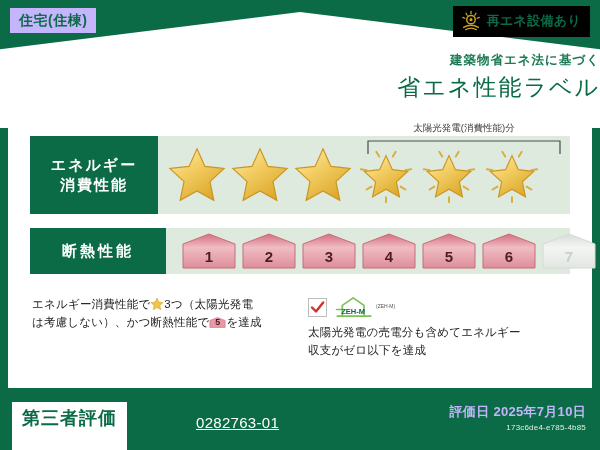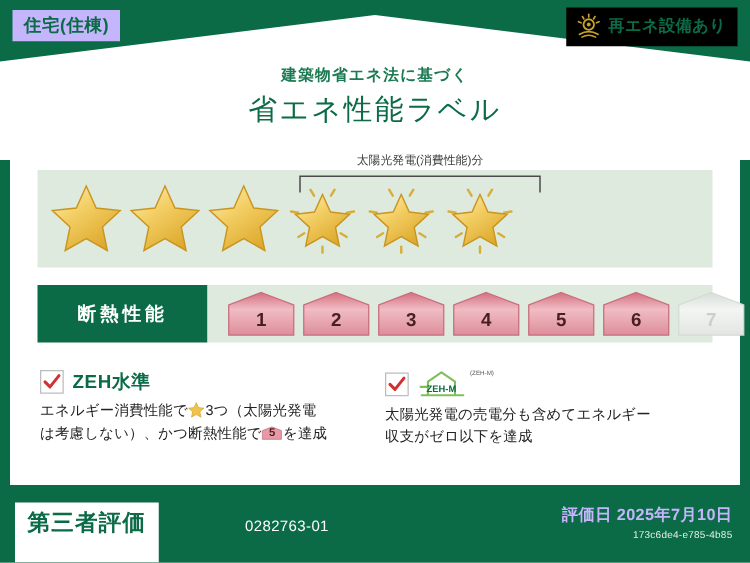--- a/index.html
+++ b/index.html
@@ -42,21 +42,21 @@
     display:flex;align-items:center;gap:5px;
     z-index:6;
   }
   .tag-renew .rtext{
     font-size:13px;font-weight:bold;color:#0a6b46;letter-spacing:0.3px;
   }
   .sun-icon{width:22px;height:22px;display:block;}
 
   
   .title-wrap{
-    position:absolute;left:0;top:52px;width:600px;text-align:center;z-index:5;
+    position:absolute;left:0;top:52px;width:600px;text-align:right;z-index:5;
   }
   .title-sub{
     font-size:12.5px;font-weight:bold;color:#1b7a52;letter-spacing:1px;
     margin-bottom:3px;
   }
   .title-main{
     font-size:23px;font-weight:normal;color:#0a6b46;letter-spacing:2px;
   }
 
   
@@ -139,41 +139,41 @@
   }
   .inline-star{display:inline-block;vertical-align:-3px;width:14px;height:14px;}
   .inline-house{
     display:inline-block;vertical-align:-4px;width:17px;height:15px;
     position:relative;
   }
   .inline-house span{
     position:absolute;left:0;top:1px;width:17px;text-align:center;
     font-size:9px;font-weight:bold;color:#4a1f22;
   }
-  .zehm-logo{display:inline-flex;align-items:flex-start;gap:2px;vertical-align:-4px;}
+  .zehm-logo{display:inline-flex;align-items:center;gap:2px;vertical-align:-4px;}
   .zehm-logo .zsvg{width:40px;height:22px;}
   .zehm-logo .zsub{font-size:5px;color:#555;letter-spacing:0;padding-bottom:2px;}
 
   
   .footer{
     position:absolute;left:0;bottom:0;width:600px;height:58px;
     background:#0a6b46;
   }
   .bels-box{
     position:absolute;left:12px;top:10px;
     background:#ffffff;padding:4px 10px 5px 10px;
     display:flex;align-items:center;gap:19px;flex-direction:column;
   }
   .bels-jp{font-size:18px;font-weight:bold;color:#0a6b46;letter-spacing:1px;}
   .bels-en{font-size:20px;font-weight:bold;letter-spacing:0px;margin-top:34px;}
   .bels-en .b1{color:#0a6b46;}
   .bels-en .b2{color:#55a83c;}
   .cert-no{
     position:absolute;left:196px;top:22px;
-    font-size:12px;color:#ffffff;letter-spacing:0.3px;
+    font-size:15px;color:#ffffff;letter-spacing:0.3px;text-decoration:underline;
   }
   .eval-date{
     position:absolute;right:14px;top:11px;
     font-size:13px;color:#c4b5fd;font-weight:bold;letter-spacing:0.3px;
   }
   .eval-hash{
     position:absolute;right:14px;top:31px;
     font-size:8px;color:#e3eee8;letter-spacing:0.2px;
   }
 </style>
@@ -210,20 +210,26 @@
   </div>
 
   <div class="title-wrap">
     <div class="title-sub">建築物省エネ法に基づく</div>
     <div class="title-main">省エネ性能ラベル</div>
   </div>
 
   <div class="card">
 
     <div class="row" id="row-energy">
+      <div class="row-label">
+        <div>
+          <div>エネルギー</div>
+          <div>消費性能</div>
+        </div>
+      </div>
       <div class="row-body">
 
         <div class="solar-caption">太陽光発電(消費性能)分</div>
         <svg class="solar-bracket" viewBox="0 0 196 20">
           <path d="M2 18 L2 5 L194 5 L194 18" fill="none" stroke="#4a4a4a" stroke-width="1.2"></path>
         </svg>
 
         <div class="stars">
 
           <span class="star">
@@ -359,28 +365,20 @@
               <path d="M29 2 L55 12 L55 36 L3 36 L3 12 Z" fill="url(#hg)" stroke="#d5dad5" stroke-width="1"></path>
             </svg>
             <span>7</span>
           </span>
 
         </div>
       </div>
     </div>
 
     <div class="crit" id="crit-left">
-      <div class="crit-head">
-        <span class="chk">
-          <svg viewBox="0 0 15 15" width="15" height="15">
-            <path d="M2 7.5 L6 11.5 L13.2 2.5" fill="none" stroke="#d32f2f" stroke-width="2.4" stroke-linecap="round" stroke-linejoin="round"></path>
-          </svg>
-        </span>
-        <span class="crit-title">ZEH水準</span>
-      </div>
       <div class="crit-body">
         <span>エネルギー消費性能で</span><span class="inline-star"><svg viewBox="0 0 64 64" width="14" height="14">
               <path d="M32 5 L40.2 23.1 L60 25.3 L45.4 38.8 L49.4 58.2 L32 48.4 L14.6 58.2 L18.6 38.8 L4 25.3 L23.8 23.1 Z" fill="#f0c44c" stroke="#c9951f" stroke-width="2"></path>
             </svg></span><span>3つ（太陽光発電</span><br>
         <span>は考慮しない）、かつ断熱性能で</span><span class="inline-house"><svg viewBox="0 0 58 38" width="17" height="15">
               <path d="M29 2 L55 12 L55 36 L3 36 L3 12 Z" fill="#e79aa6" stroke="#c96b7b" stroke-width="2"></path>
             </svg><span>5</span></span><span>を達成</span>
       </div>
     </div>
 

